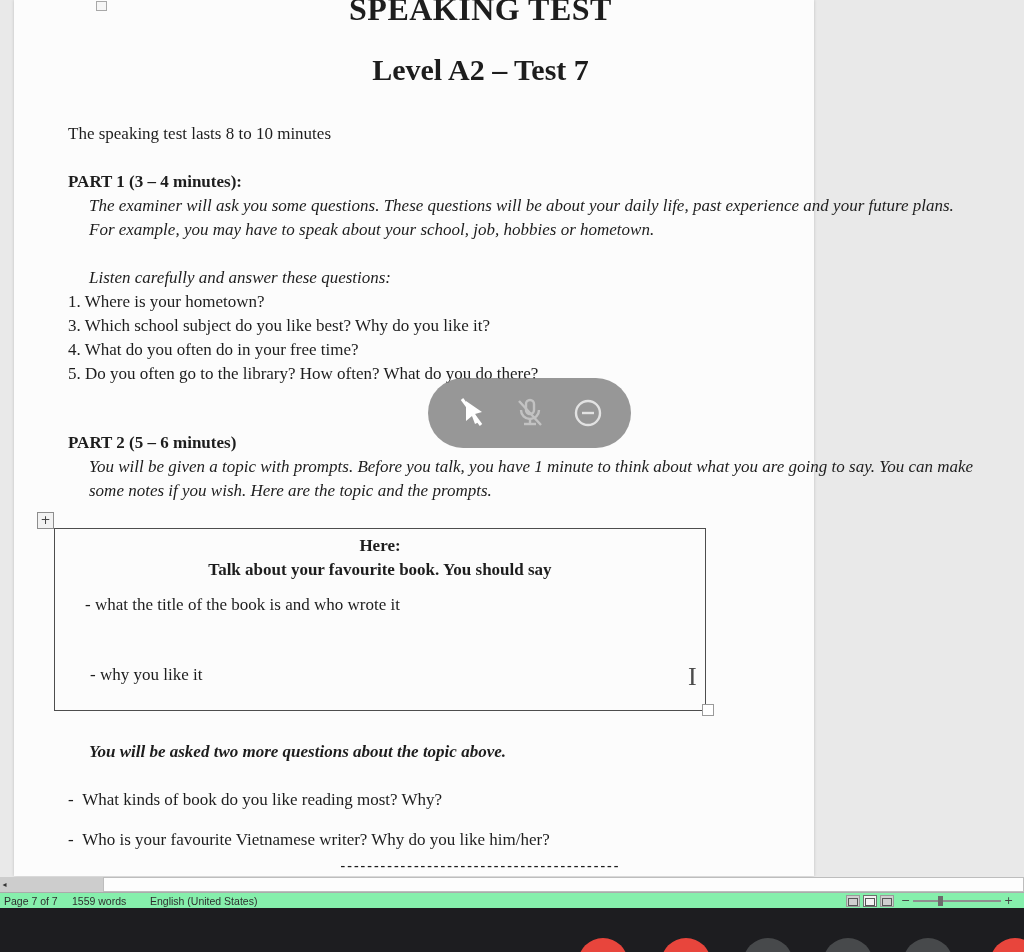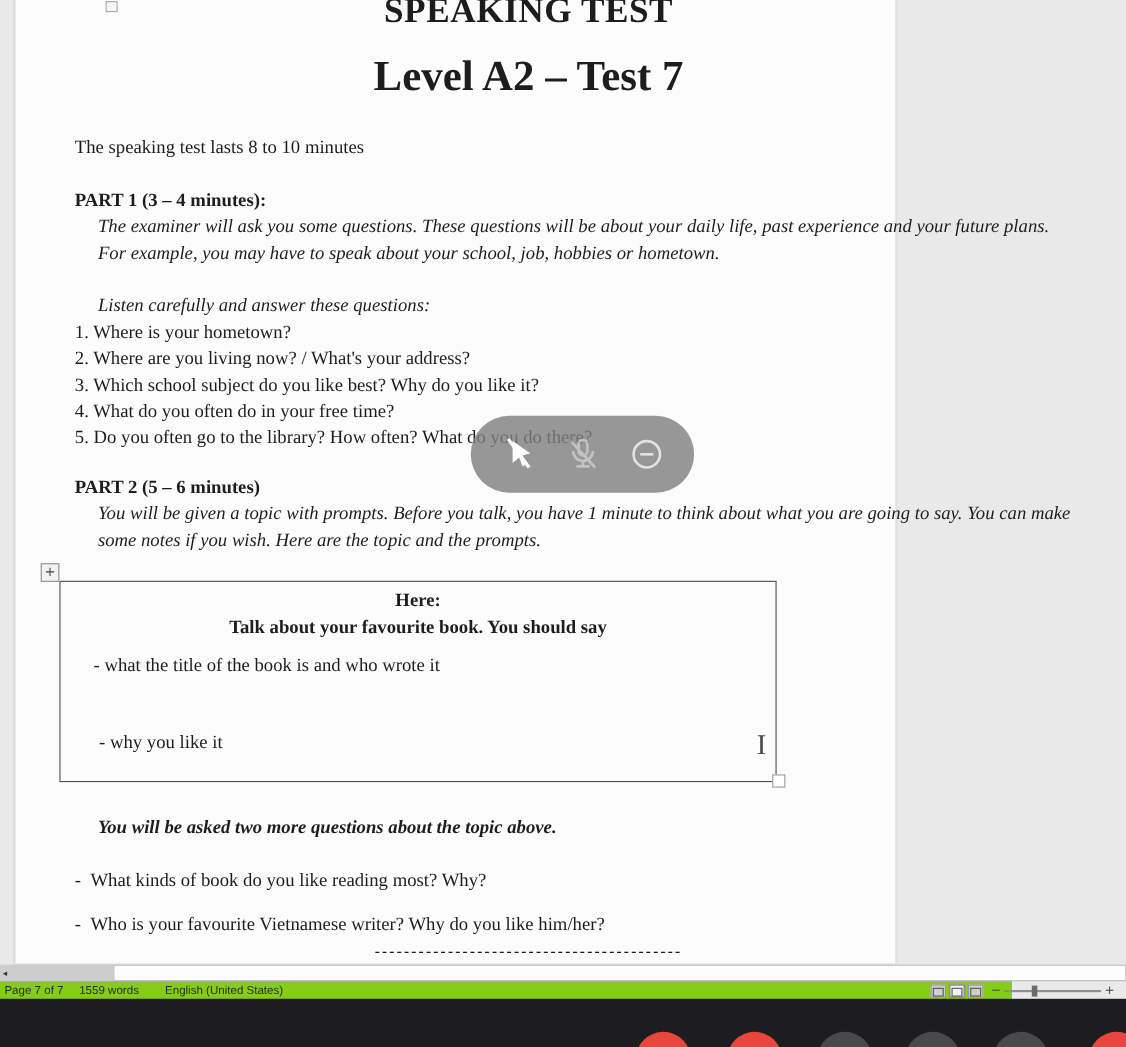--- a/index.html
+++ b/index.html
@@ -5,40 +5,40 @@
   html,body{margin:0;padding:0;background:#e9e9e9;}
   .screen{position:relative;width:1024px;height:952px;overflow:hidden;background:#e9e9e9;
           font-family:"Liberation Serif", serif;}
   .page{position:absolute;left:14px;top:0;width:800px;height:876px;background:#fcfcfc;
         box-shadow:0 0 3px rgba(0,0,0,.18);}
   .doc{position:absolute;color:#1d1d1d;font-size:17px;line-height:24px;}
   .b{font-weight:bold;}
   .i{font-style:italic;margin-left:21px;}
   .center{text-align:center;}
   .title{left:54px;top:-8px;width:825px;font-size:32px;font-weight:bold;line-height:34px;letter-spacing:.5px;}
-  .subtitle{left:54px;top:58px;width:825px;font-size:39px;font-weight:bold;}
+  .subtitle{left:54px;top:58px;width:825px;font-size:30px;font-weight:bold;}
   .corner-mark{position:absolute;left:82px;top:1px;width:9px;height:8px;border:1px solid #a8a8a8;background:#f6f6f6;}
   .qline{white-space:pre;}
   
   .topic-table{position:absolute;left:54px;top:528px;width:650px;height:181px;border:1px solid #4d4d4d;background:#fcfcfc;}
   .tbl-move-handle{position:absolute;left:37px;top:512px;width:15px;height:15px;border:1px solid #8d8d8d;
                    background:#f2f2f2;color:#444;font-size:12px;line-height:14px;text-align:center;
                    font-family:"DejaVu Sans", sans-serif;}
   .tbl-resize-handle{position:absolute;left:702px;top:704px;width:10px;height:10px;border:1px solid #9a9a9a;background:#fff;}
   .ibeam{position:absolute;left:688px;top:662px;font-size:26px;color:#4c4c4c;font-family:"Liberation Serif",serif;}
   
   .pill{position:absolute;left:428px;top:378px;width:203px;height:70px;border-radius:35px;
         background:rgba(128,128,128,.82);display:flex;align-items:center;justify-content:space-around;padding:0 14px;box-sizing:border-box;}
   .pill svg{display:block;}
   
   .hscroll{position:absolute;left:0;top:877px;width:1024px;height:15px;background:#cdcdcd;}
   .hscroll .arrow{position:absolute;left:0;top:0;width:9px;height:15px;color:#333;font-size:8px;line-height:15px;
                   text-align:center;font-family:"DejaVu Sans",sans-serif;}
   .hscroll .thumb{position:absolute;left:103px;top:0;width:921px;height:15px;background:#fdfdfd;border:1px solid #bdbdbd;box-sizing:border-box;}
-  .statusbar{position:absolute;left:0;top:892px;width:920px;height:16px;background:#84cc16;border-top:1px solid #ababab;
+  .statusbar{position:absolute;left:0;top:892px;width:1024px;height:16px;background:#86efac;border-top:1px solid #ababab;
              font-family:"Liberation Sans", sans-serif;font-size:10.5px;color:#2e2e2e;}
   .statusbar .item{position:absolute;top:2px;white-space:nowrap;}
   .viewbtn{position:absolute;top:2px;width:14px;height:12px;border:1px solid #9a9a9a;background:#cfcfcf;box-sizing:border-box;}
   .viewbtn.active{background:#f3f3f3;border-color:#6f6f6f;}
   .viewbtn .glyph{display:block;margin:2px auto 0;width:8px;height:6px;border:1px solid #555;}
   .zoomtrack{position:absolute;top:7px;left:913px;width:88px;height:2px;background:#8f8f8f;}
   .zoomhandle{position:absolute;top:3px;left:938px;width:5px;height:10px;background:#6b6b6b;}
   .zoomsign{position:absolute;top:1px;font-size:11px;color:#444;font-family:"DejaVu Sans",sans-serif;}
   .blackbar{position:absolute;left:0;top:908px;width:1024px;height:44px;background:#1d1d20;}
   .cbtn{position:absolute;top:938px;width:50px;height:50px;border-radius:50%;}
@@ -56,21 +56,20 @@
     <div class="doc subtitle center">Level A2 – Test 7</div>
 
     <div class="doc" style="left:54px;top:122px;">The speaking test lasts 8 to 10 minutes</div>
 
     <div class="doc b" style="left:54px;top:170px;">PART 1 (3 – 4 minutes):</div>
     <div class="doc i" style="left:54px;top:194px;width:882px;">The examiner will ask you some questions. These questions will be about your daily life, past experience and your future plans. For example, you may have to speak about your school, job, hobbies or hometown.</div>
     <div class="doc i" style="left:54px;top:266px;">Listen carefully and answer these questions:</div>
 
     <div class="doc" style="left:54px;top:290px;">
       <div class="qline">1. Where is your hometown?</div>
-      <div class="qline">2. Where are you living now? / What's your address?</div>
       <div class="qline">3. Which school subject do you like best? Why do you like it?</div>
       <div class="qline">4. What do you often do in your free time?</div>
       <div class="qline">5. Do you often go to the library? How often? What do you do there?</div>
     </div>
 
     <div class="doc b" style="left:54px;top:431px;">PART 2 (5 – 6 minutes)</div>
     <div class="doc i" style="left:54px;top:455px;width:906px;">You will be given a topic with prompts. Before you talk, you have 1 minute to think about what you are going to say. You can make some notes if you wish. Here are the topic and the prompts.</div>
 
     <div class="doc i" style="left:54px;top:740px;font-weight:bold;">You will be asked two more questions about the topic above.</div>
 

